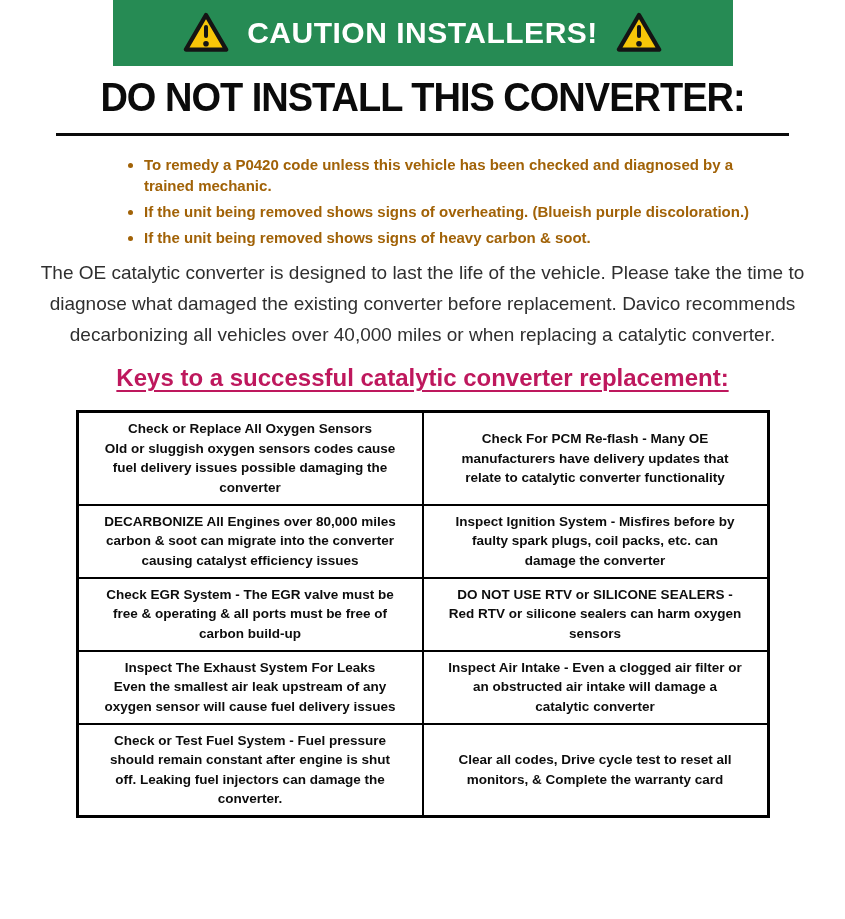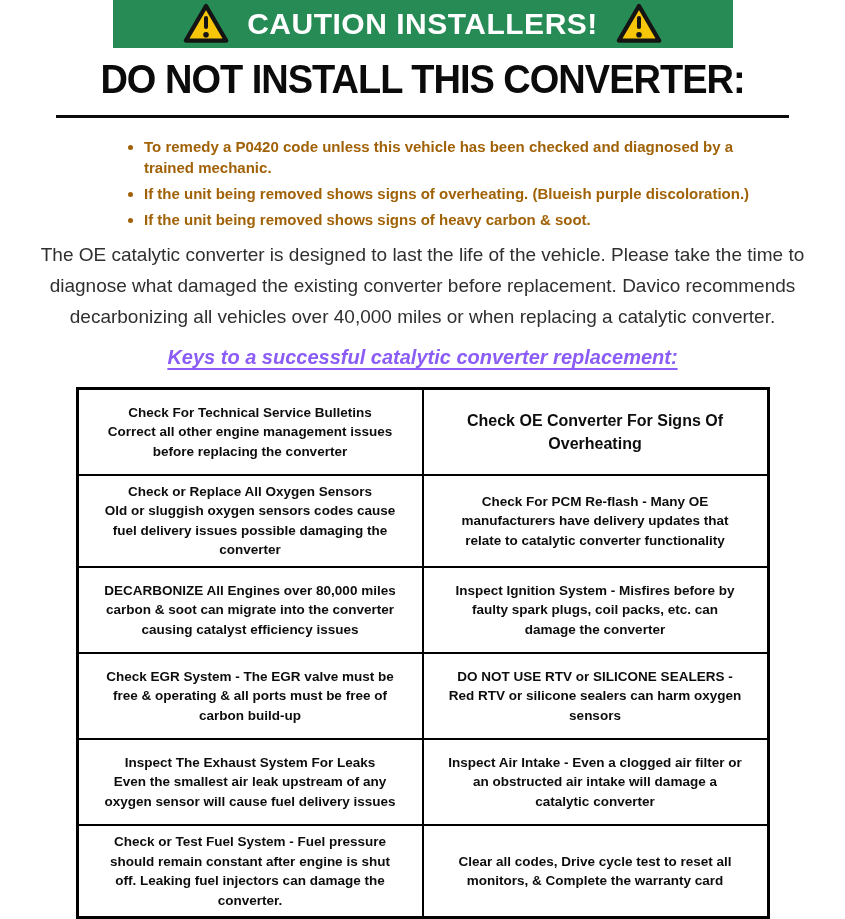--- a/index.html
+++ b/index.html
@@ -9,21 +9,21 @@
     height: 919px;
     margin: 0 auto;
     font-family: "Liberation Sans", sans-serif;
     color: #111;
     overflow: hidden;
   }
 
   
   .banner {
     width: 620px;
-    height: 48px;
+    height: 66px;
     margin: 0 auto;
     background: #268B54;
     display: flex;
     align-items: center;
     justify-content: center;
     gap: 18px;
   }
   .banner .title {
     color: #ffffff;
     font-size: 30px;
@@ -75,41 +75,40 @@
     font-size: 19px;
     font-weight: normal;
     line-height: 1.62;
     color: #2f2f2f;
   }
 
   
   .keys-heading {
     margin-top: 14px;
     text-align: center;
-    font-size: 20px;
+    font-size: 24px;
     font-weight: bold;
-    color: #8b5cf6;
+    color: #be185d;
     text-decoration: underline;
     text-underline-offset: 4px;
     text-decoration-thickness: 2px;
-    font-style: italic;
   }
 
   
   table.tips {
     width: 694px;
     margin: 18px auto 0 auto;
     border-collapse: collapse;
     border: 3px solid #000;
     table-layout: fixed;
   }
   table.tips td {
     border: 2px solid #000;
     width: 50%;
-    height: 86px;
+    height: 73px;
     padding: 6px 22px;
     text-align: center;
     vertical-align: middle;
     font-size: 13.5px;
     font-weight: bold;
     line-height: 1.45;
     color: #0d0d0d;
     white-space: pre-line;
   }
   table.tips td.big { font-size: 16px; }
@@ -145,25 +144,20 @@
   <li>If the unit being removed shows signs of heavy carbon &amp; soot.</li>
 </ul>
 
 <p class="intro">The OE catalytic converter is designed to last the life of the vehicle. Please take the time to diagnose what damaged the existing converter before replacement. Davico recommends decarbonizing all vehicles over 40,000 miles or when replacing a catalytic converter.</p>
 
 <h2 class="keys-heading">Keys to a successful catalytic converter replacement:</h2>
 
 <table class="tips">
   <tbody>
     <tr>
-      <td>Check For Technical Service Bulletins
-Correct all other engine management issues before replacing the converter</td>
-      <td class="big">Check OE Converter For Signs Of Overheating</td>
-    </tr>
-    <tr>
       <td>Check or Replace All Oxygen Sensors
 Old or sluggish oxygen sensors codes cause fuel delivery issues possible damaging the converter</td>
       <td>Check For PCM Re-flash - Many OE manufacturers have delivery updates that relate to catalytic converter functionality</td>
     </tr>
     <tr>
       <td>DECARBONIZE All Engines over 80,000 miles carbon &amp; soot can migrate into the converter causing catalyst efficiency issues</td>
       <td>Inspect Ignition System - Misfires before by faulty spark plugs, coil packs, etc. can damage the converter</td>
     </tr>
     <tr>
       <td>Check EGR System - The EGR valve must be free &amp; operating &amp; all ports must be free of carbon build-up</td>

